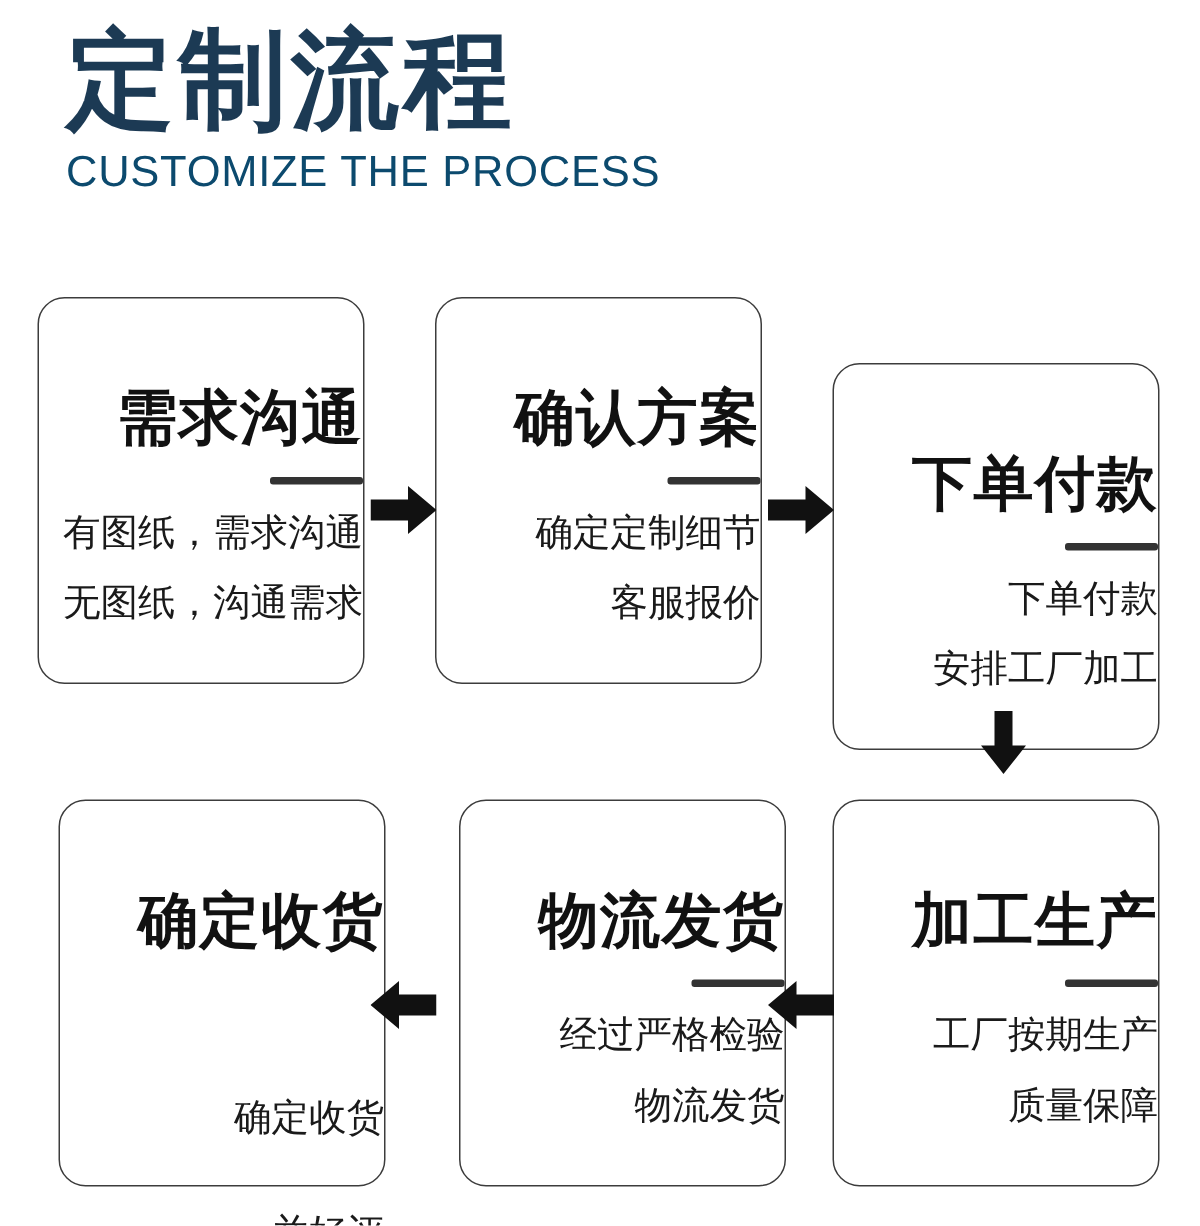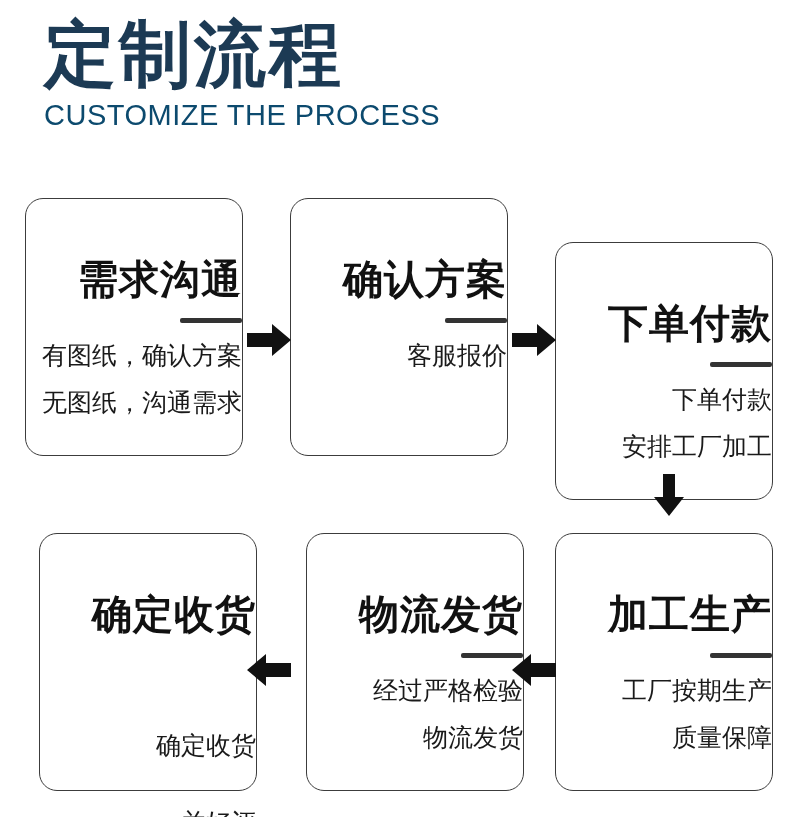--- a/index.html
+++ b/index.html
@@ -100,27 +100,28 @@
 <body>
 
 <div class="header">
   <div class="title">定制流程</div>
   <div class="subtitle">CUSTOMIZE THE PROCESS</div>
 </div>
 
 <div class="card p1">
   <div class="card-title">需求沟通</div>
   <div class="card-divider"></div>
-  <div class="card-line">有图纸，确认方案</div>
+  <div class="card-line">有图纸，需求沟通</div>
   <div class="card-line">无图纸，沟通需求</div>
 </div>
 
 <div class="card p2">
   <div class="card-title">确认方案</div>
   <div class="card-divider"></div>
+  <div class="card-line">确定定制细节</div>
   <div class="card-line">客服报价</div>
 </div>
 
 <div class="card p3">
   <div class="card-title">下单付款</div>
   <div class="card-divider"></div>
   <div class="card-line">下单付款</div>
   <div class="card-line">安排工厂加工</div>
 </div>
 

